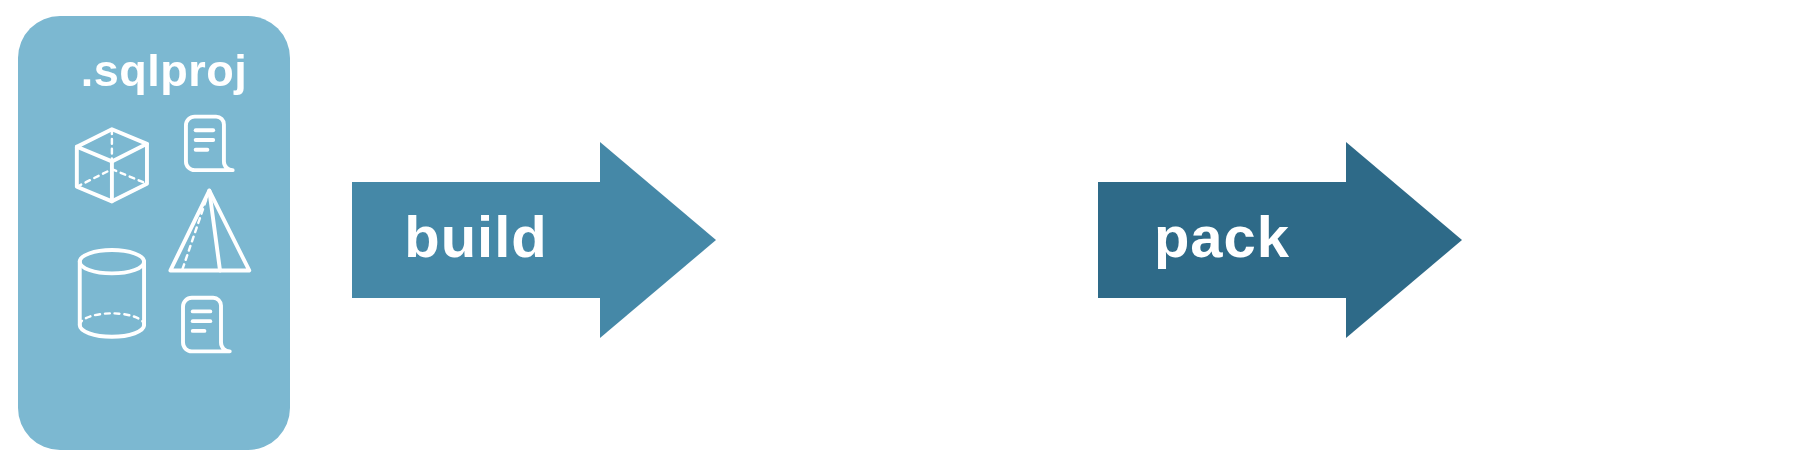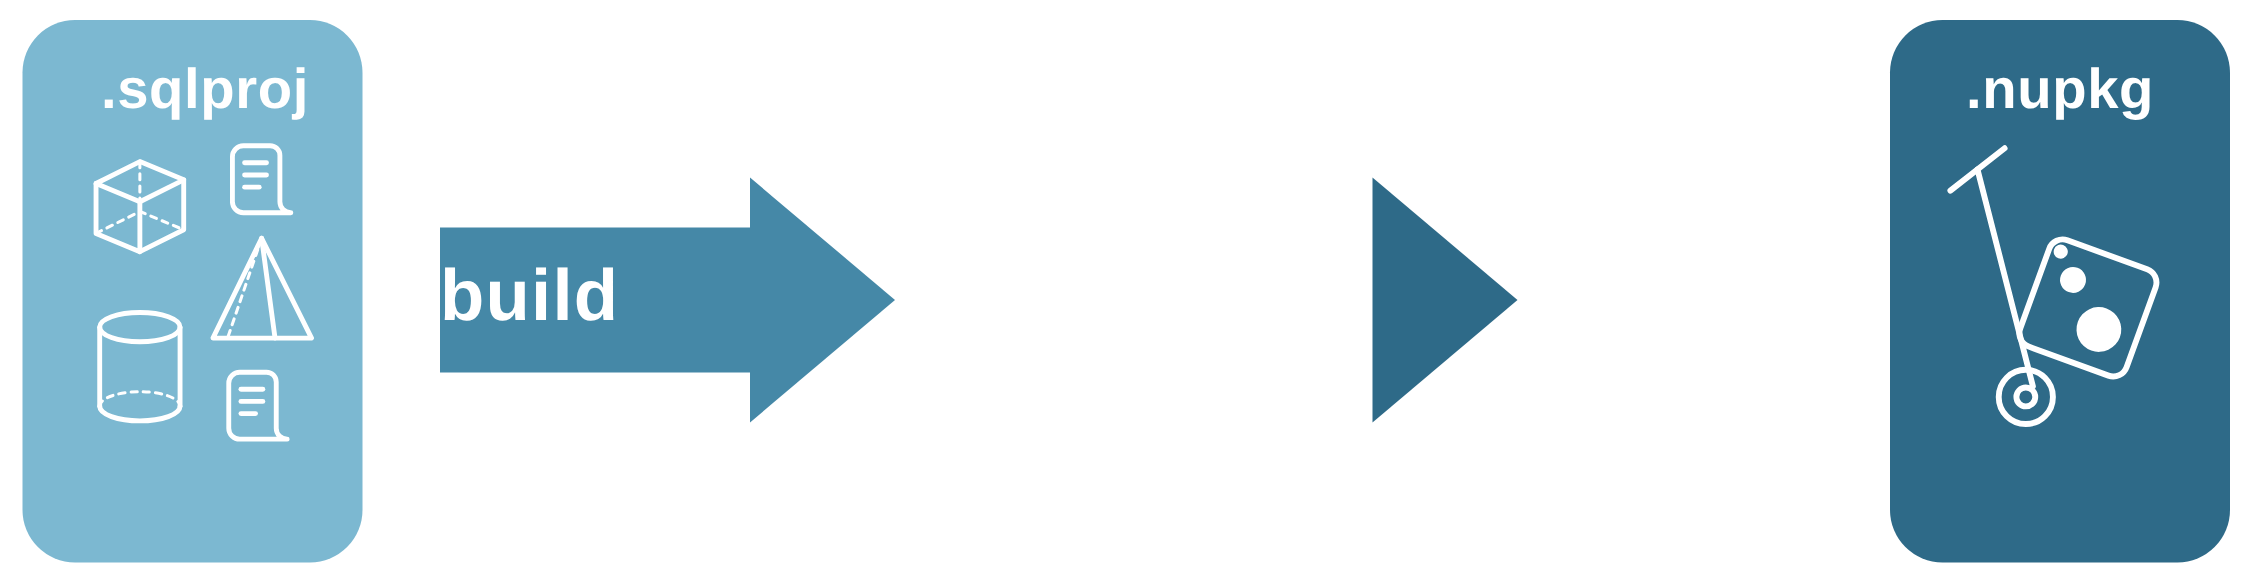--- a/index.html
+++ b/index.html
@@ -51,21 +51,21 @@
     align-items: center;
   }
   .arrow--build { left: 352px; }
   .arrow--pack  { left: 1098px; }
 
   .arrow-body {
     width: 248px;
     height: 116px;
     display: flex;
     align-items: center;
-    justify-content: flex-start;
+    justify-content: center;
   }
   .arrow-label {
     color: #ffffff;
     font-size: 58px;
     font-weight: 700;
     letter-spacing: 1px;
     line-height: 1;
     padding-bottom: 6px;
   }
   .arrow-head {
@@ -132,41 +132,20 @@
 
   <div class="arrow arrow--build">
     <div class="arrow-body" style="background-color: rgb(69, 136, 167);">
       <span class="arrow-label">build</span>
     </div>
     <div class="arrow-head" style="border-left-color: rgb(69, 136, 167);"></div>
   </div>
 
 
   <div class="arrow arrow--pack">
+    <div class="arrow-body" style="background-color: rgb(46, 106, 136);">
+      <span class="arrow-label">pack</span>
+    </div>
     <div class="arrow-head" style="border-left-color: rgb(46, 106, 136);"></div>
   </div>
 
-  <div class="card card--nupkg" style="background-color: rgb(46, 106, 136);">
-    <div class="card-title">.nupkg</div>
-
-    <svg class="icon-nupkg" viewBox="0 0 210 250" width="198" height="236" aria-hidden="true">
-      <g stroke="#ffffff" fill="none" stroke-width="5" stroke-linecap="round" stroke-linejoin="round">
-
-        <g>
-          <path d="M12,46 L58,10"></path>
-          <path d="M35,28 L82,212"></path>
-          <circle cx="76" cy="221" r="23"></circle>
-          <circle cx="76" cy="221" r="8"></circle>
-        </g>
-
-        <g transform="translate(100,84) rotate(20)">
-          <rect x="0" y="0" width="96" height="96" rx="12"></rect>
-          <g>
-            <circle cx="63" cy="62" r="19" fill="#ffffff" stroke="none"></circle>
-            <circle cx="28" cy="30" r="11" fill="#ffffff" stroke="none"></circle>
-            <circle cx="10" cy="11" r="6" fill="#ffffff" stroke="none"></circle>
-          </g>
-        </g>
-      </g>
-    </svg>
-  </div>
 
 </div>
 
 </body></html>

